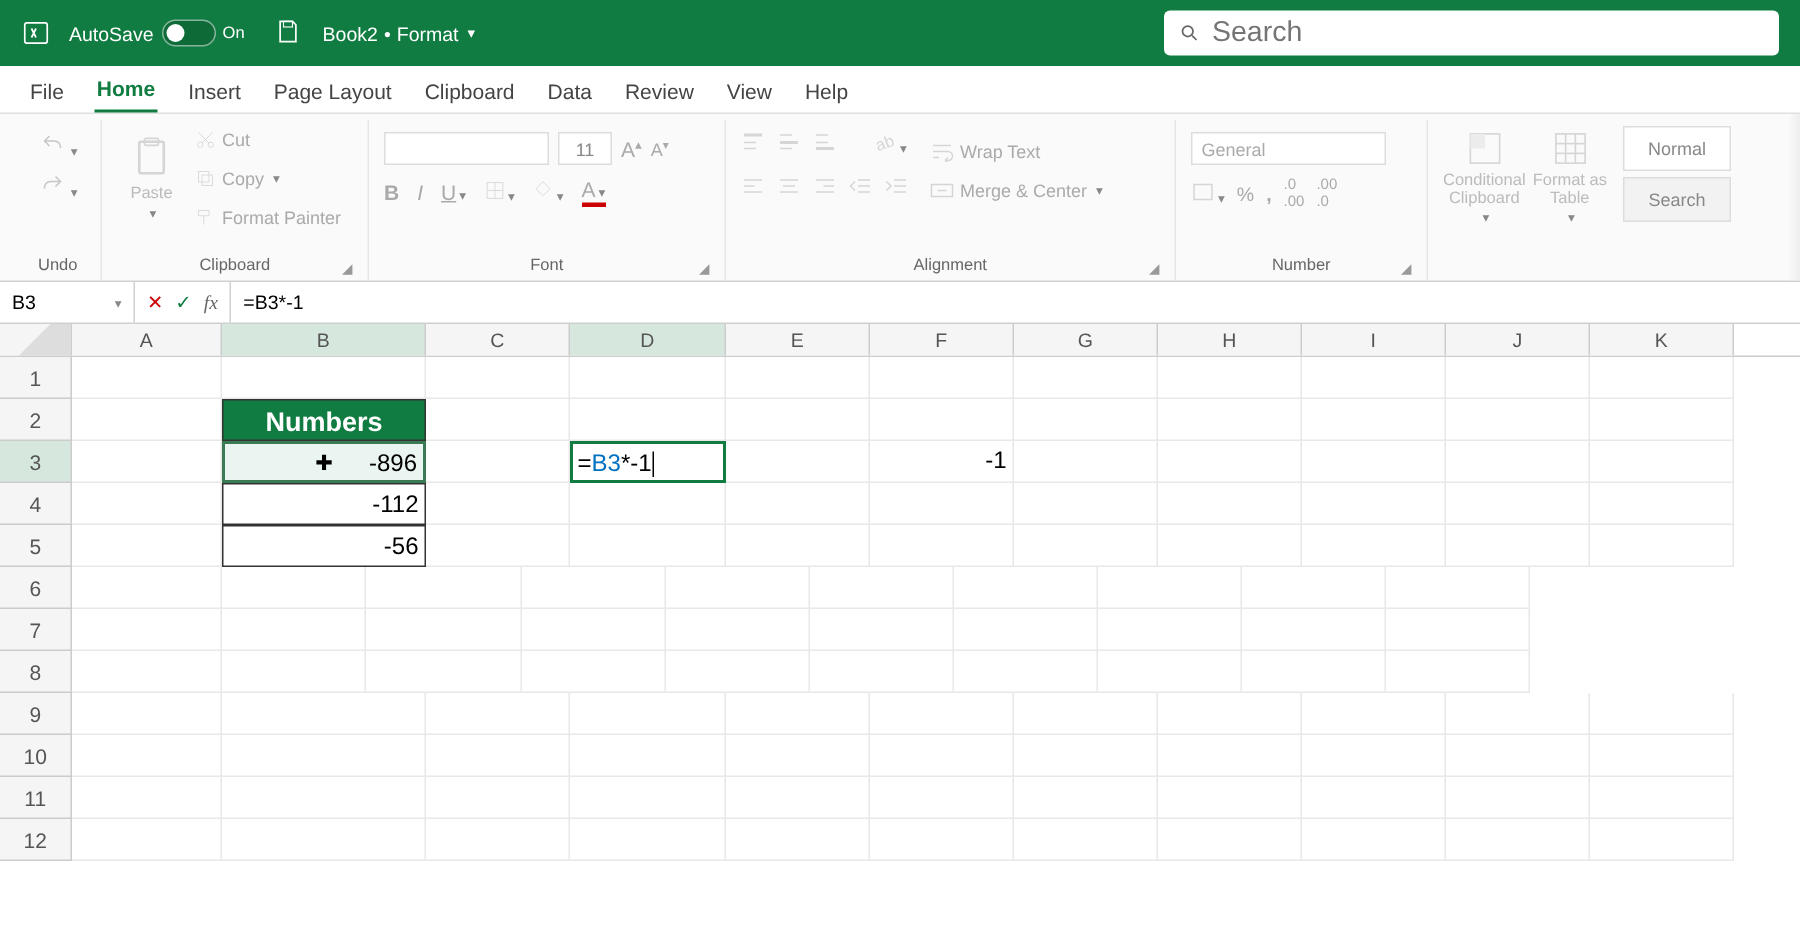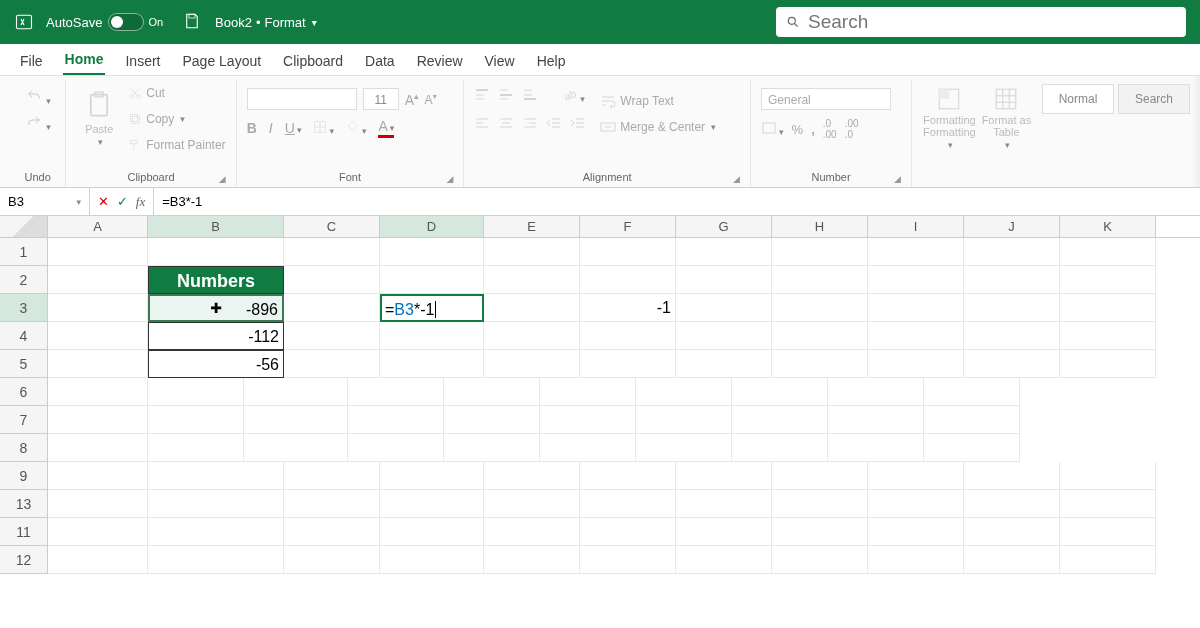--- a/index.html
+++ b/index.html
@@ -25,21 +25,21 @@
 
 
 .ribbon { height: 112px; background: #fafafa; border-bottom: 1px solid #d0d0d0; display: flex; padding: 4px 10px 0; color: #bbb; position: relative; }
 .group { display: flex; flex-direction: column; border-right: 1px solid #e6e6e6; padding: 2px 10px 0; }
 .group-body { flex: 1; display: flex; align-items: flex-start; gap: 6px; }
 .group-label { font-size: 11px; color: #666; text-align: center; padding: 2px 0 4px; }
 .bigbtn { display: flex; flex-direction: column; align-items: center; justify-content: center; width: 46px; height: 72px; font-size: 11px; gap: 2px; }
 .smallstack { display: flex; flex-direction: column; gap: 4px; font-size: 12px; }
 .smallbtn { display: flex; align-items: center; gap: 4px; height: 22px; font-size: 12px; color: #aaa; }
 .ribbon svg { opacity: 0.45; }
-.styles-pane { display: flex; gap: 4px; padding-top: 4px; }
+.styles-pane { display: flex; flex-direction: column; gap: 4px; padding-top: 4px; }
 .style-cell { width: 72px; height: 30px; border: 1px solid #ddd; display: flex; align-items: center; justify-content: center; font-size: 12px; color: #888; background: #fff; }
 .style-cell.neutral { background: #f2f2f2; }
 .right-fade { position: absolute; right: 0; top: 0; bottom: 0; width: 8px; background: linear-gradient(to right, transparent, #eee); }
 .group-label-row { display: flex; justify-content: center; position: relative; }
 .dialog-launcher { position: absolute; right: 0; bottom: 3px; font-size: 9px; color: #999; }
 
 
 .fbar { height: 28px; border-bottom: 1px solid #d0d0d0; display: flex; align-items: center; background: #fff; font-size: 13px; }
 .namebox { width: 90px; padding: 0 8px; border-right: 1px solid #d0d0d0; height: 100%; display: flex; align-items: center; justify-content: space-between; }
 .fbar-btns { display: flex; align-items: center; gap: 8px; padding: 0 8px; border-right: 1px solid #d0d0d0; height: 100%; color: #666; }
@@ -294,21 +294,21 @@
       </div>
   </div>
 
   <div class="group" style="width:130px;border-right:none">
     <div class="group-body" style="gap:4px">
       <div class="bigbtn" style="width:62px">
         <svg width="26" height="26" viewBox="0 0 24 24">
             <rect x="3" y="3" width="18" height="18" fill="none" stroke="#aaa"></rect>
             <rect x="3" y="3" width="9" height="9" fill="#ddd"></rect>
           </svg>
-        <span style="text-align:center;line-height:1.1">Formatting Formatting</span>
+        <span style="text-align:center;line-height:1.1">Conditional Clipboard</span>
           <span class="dd">▾</span>
       </div>
       <div class="bigbtn" style="width:58px">
         <svg width="26" height="26" viewBox="0 0 24 24">
             <rect x="3" y="3" width="18" height="18" fill="none" stroke="#aaa"></rect>
             <line x1="3" y1="9" x2="21" y2="9" stroke="#aaa"></line>
             <line x1="3" y1="15" x2="21" y2="15" stroke="#aaa"></line>
             <line x1="9" y1="3" x2="9" y2="21" stroke="#aaa"></line>
             <line x1="15" y1="3" x2="15" y2="21" stroke="#aaa"></line>
           </svg>
@@ -472,21 +472,21 @@
         <div class="cell" style="--w: 104px;"></div>
         <div class="cell" style="--w: 96px;"></div>
         <div class="cell" style="--w: 96px;"></div>
         <div class="cell" style="--w: 96px;"></div>
         <div class="cell" style="--w: 96px;"></div>
         <div class="cell" style="--w: 96px;"></div>
         <div class="cell" style="--w: 96px;"></div>
         <div class="cell" style="--w: 96px;"></div>
       </div>
       <div class="row">
-        <div class="rh">13</div>
+        <div class="rh">10</div>
         <div class="cell" style="--w: 100px;"></div>
         <div class="cell" style="--w: 136px;"></div>
         <div class="cell" style="--w: 96px;"></div>
         <div class="cell" style="--w: 104px;"></div>
         <div class="cell" style="--w: 96px;"></div>
         <div class="cell" style="--w: 96px;"></div>
         <div class="cell" style="--w: 96px;"></div>
         <div class="cell" style="--w: 96px;"></div>
         <div class="cell" style="--w: 96px;"></div>
         <div class="cell" style="--w: 96px;"></div>

